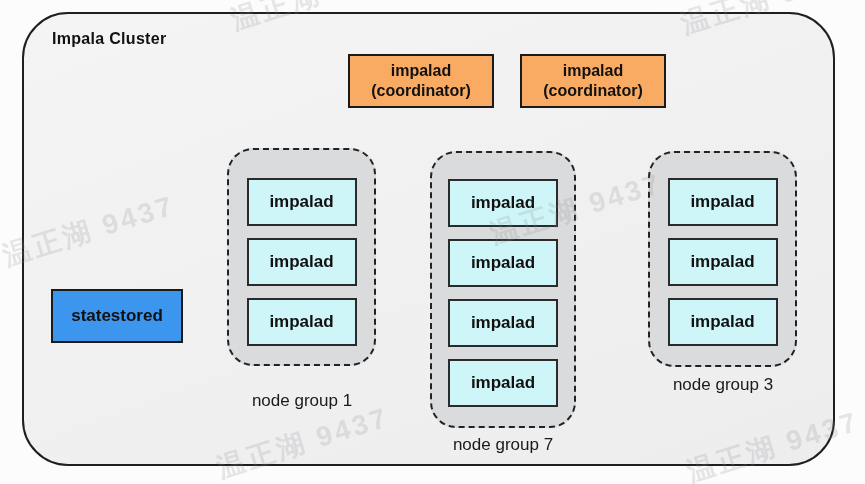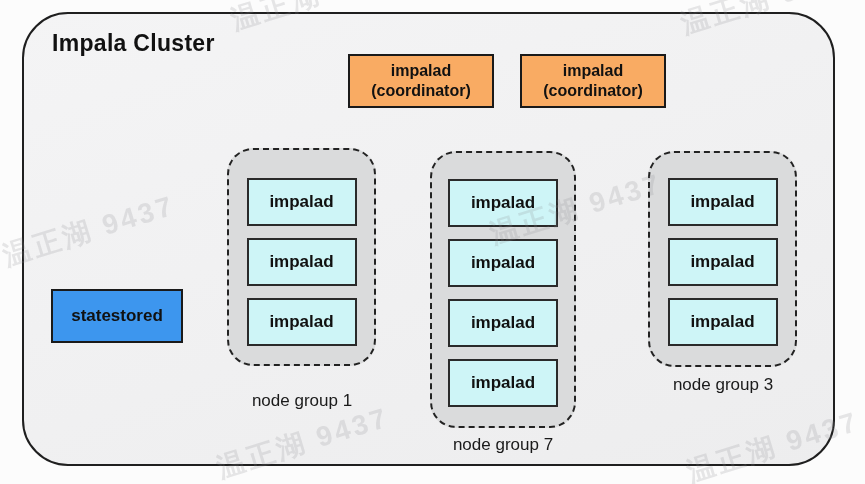--- a/index.html
+++ b/index.html
@@ -37,21 +37,21 @@
     box-sizing: border-box;
     border: 2px solid #1f1f1f;
     border-radius: 46px;
     background: linear-gradient(160deg, var(--container-fill, #f6f6f7) 0%, #ededee 100%);
     z-index: 1;
   }
   .cluster-title {
     position: absolute;
     left: 52px;
     top: 30px;
-    font-size: 23px;
+    font-size: 16px;
     font-weight: bold;
     color: #111;
     letter-spacing: 0.3px;
     z-index: 2;
   }
   
   .coord-box {
     position: absolute;
     top: 54px;
     width: 146px;

